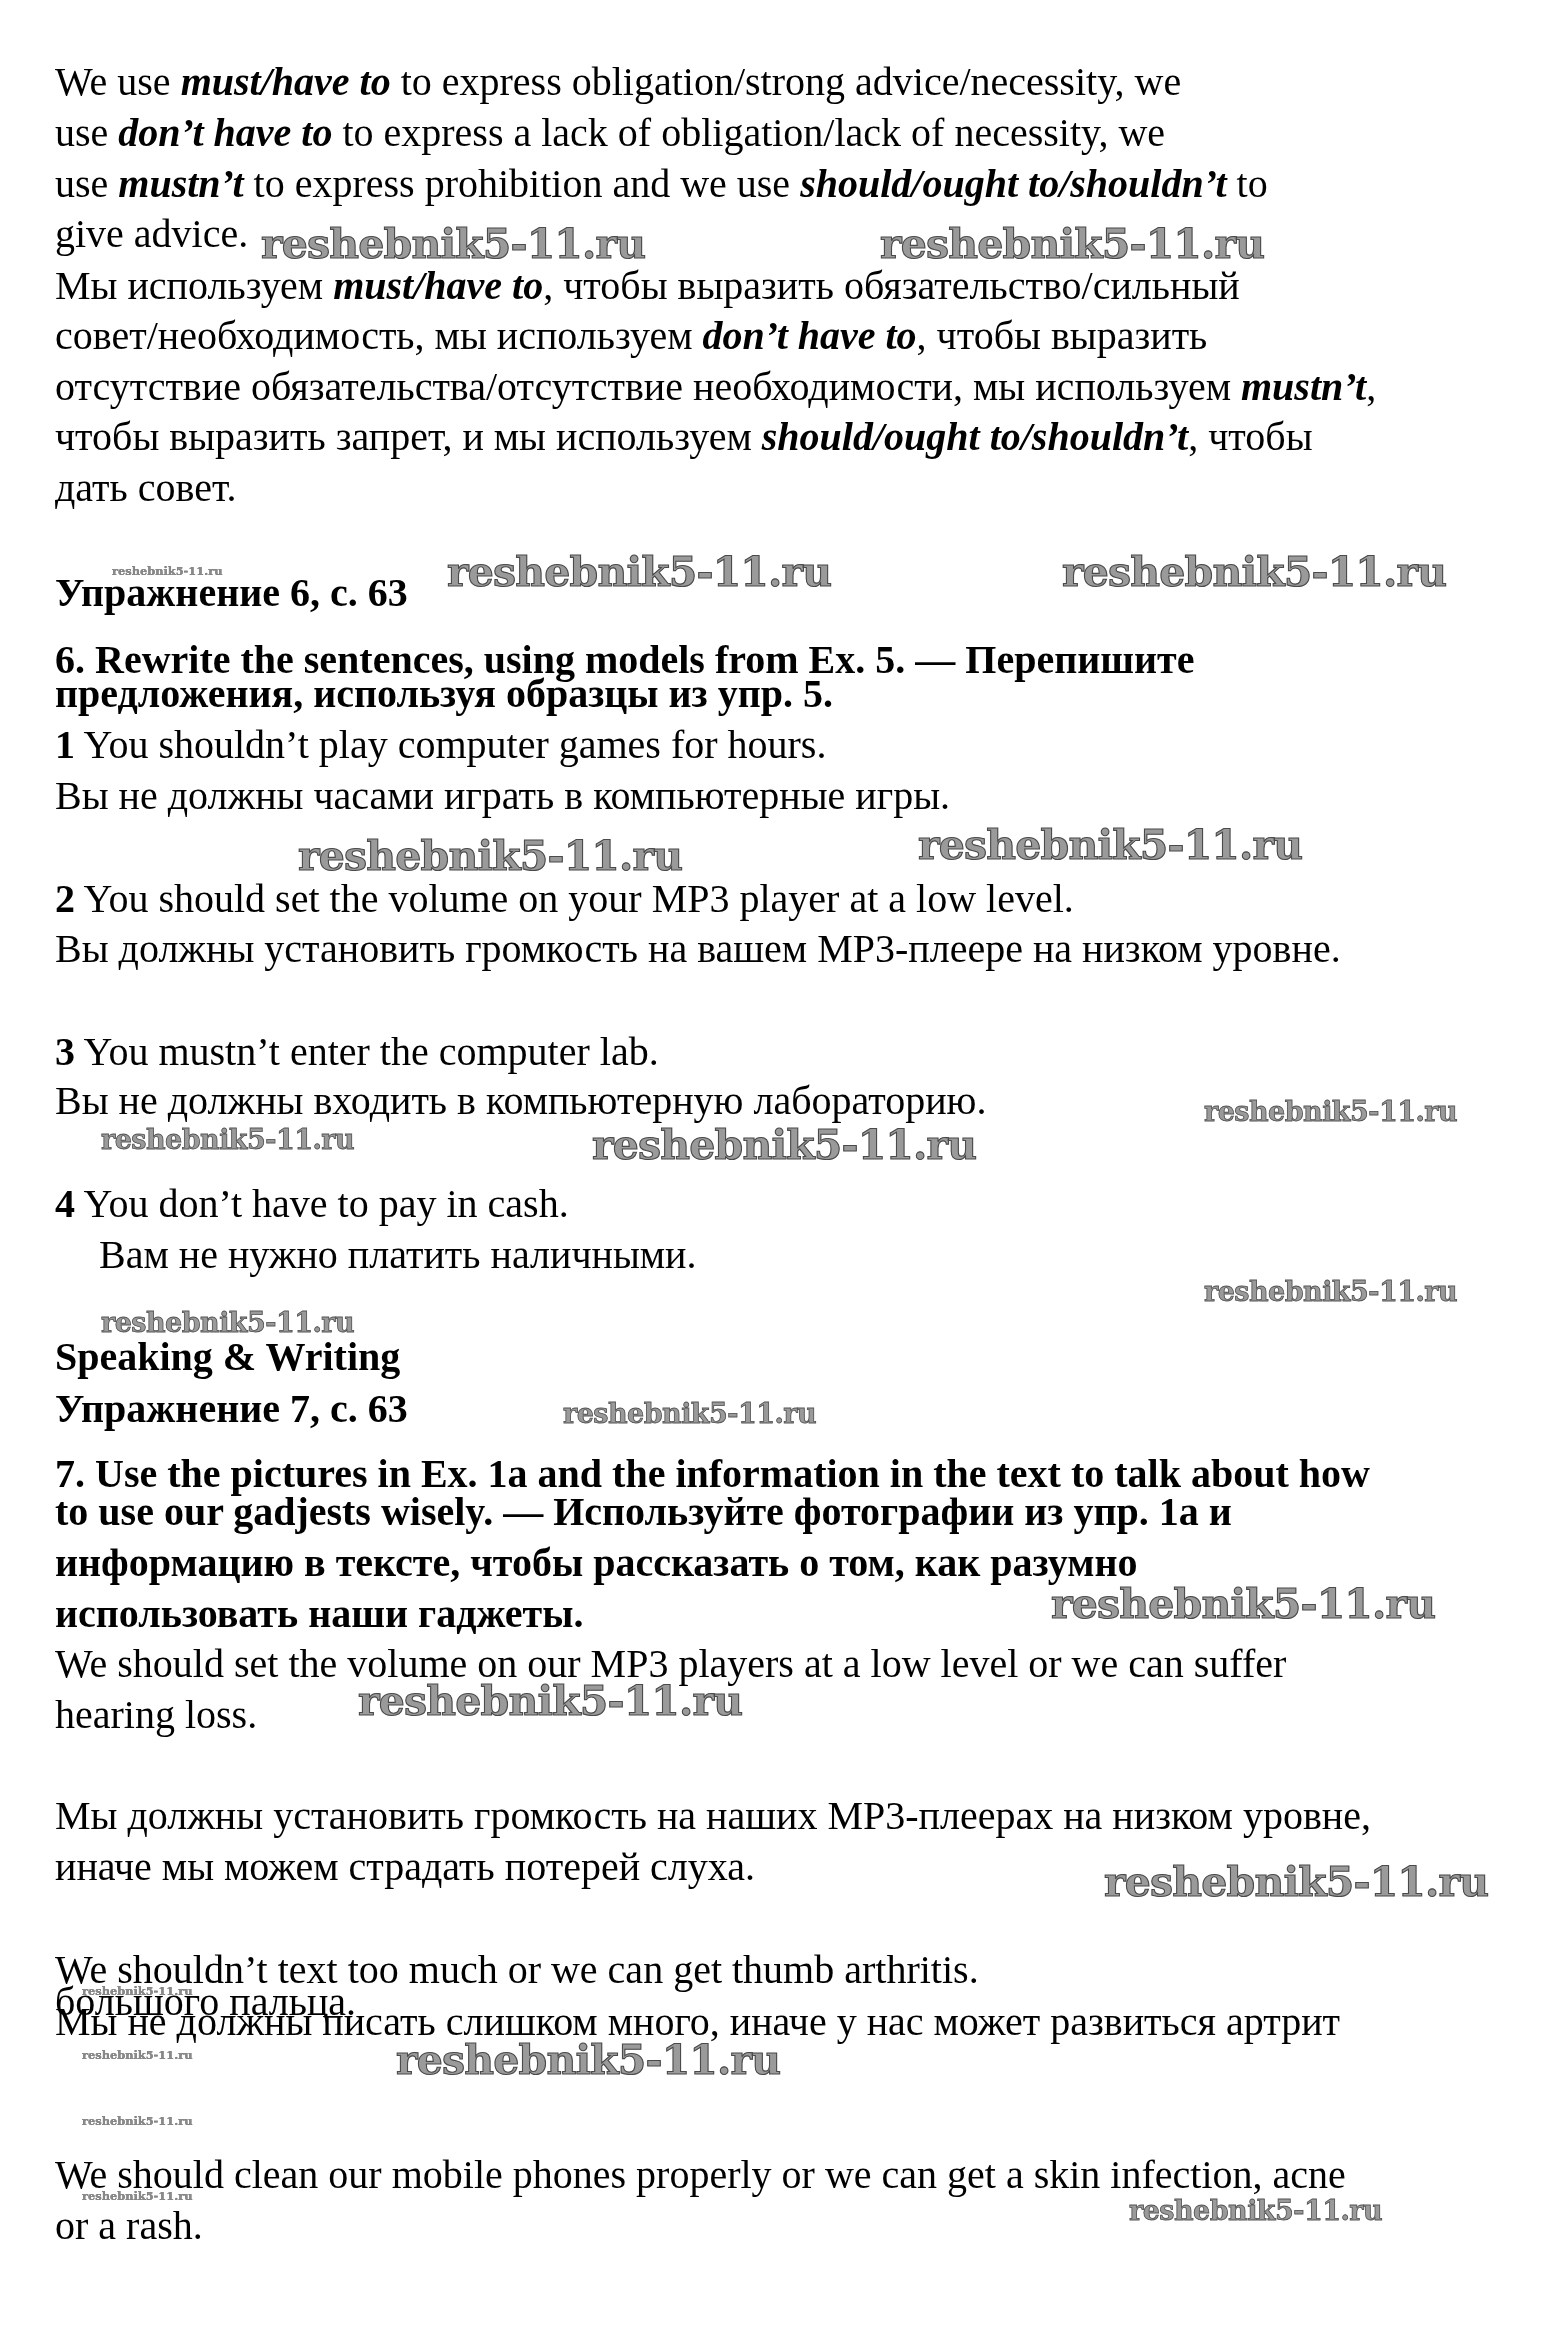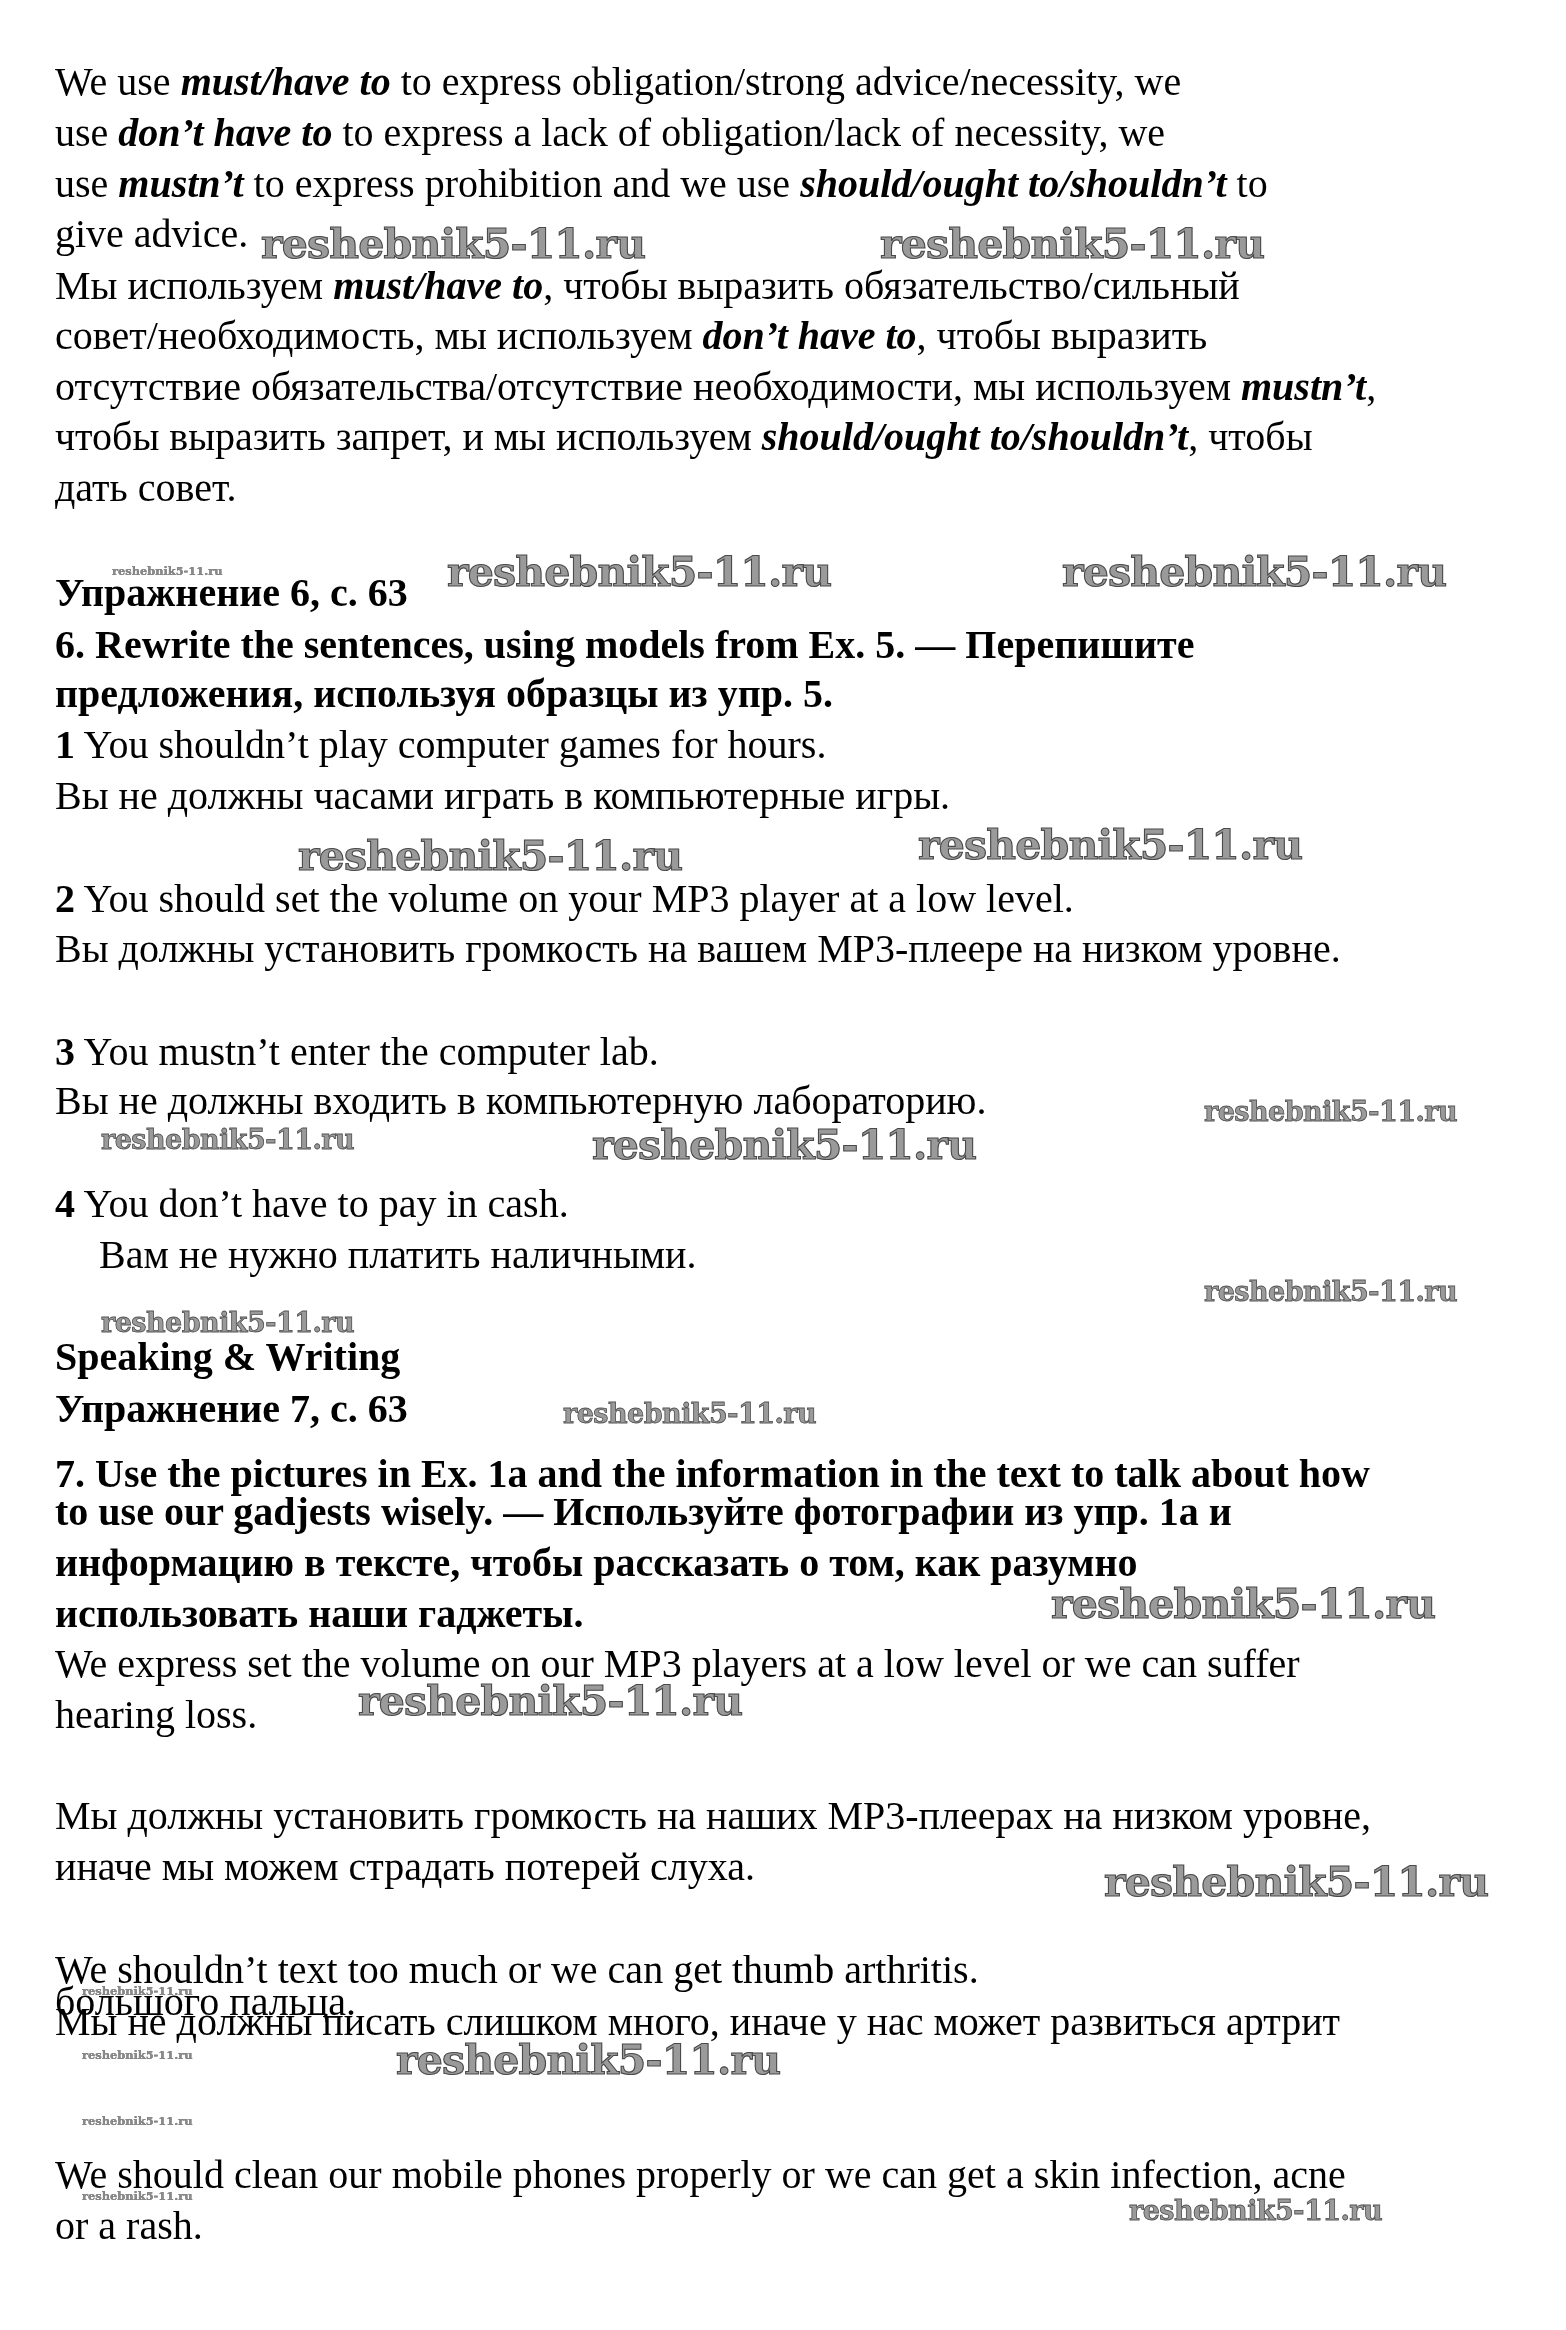--- a/index.html
+++ b/index.html
@@ -38,37 +38,37 @@
       <div class="line" style="top: 62px;"><span>We use </span><span class="seg-bi">must/have to</span><span> to express obligation/strong advice/necessity, we</span></div>
       <div class="line" style="top: 113px;"><span>use </span><span class="seg-bi">don’t have to</span><span> to express a lack of obligation/lack of necessity, we</span></div>
       <div class="line" style="top: 164px;"><span>use </span><span class="seg-bi">mustn’t</span><span> to express prohibition and we use </span><span class="seg-bi">should/ought to/shouldn’t</span><span> to</span></div>
       <div class="line" style="top: 214px;"><span>give advice.</span></div>
       <div class="line" style="top: 266px;"><span>Мы используем </span><span class="seg-bi">must/have to</span><span>, чтобы выразить обязательство/сильный</span></div>
       <div class="line" style="top: 316px;"><span>совет/необходимость, мы используем </span><span class="seg-bi">don’t have to</span><span>, чтобы выразить</span></div>
       <div class="line" style="top: 367px;"><span>отсутствие обязательства/отсутствие необходимости, мы используем </span><span class="seg-bi">mustn’t</span><span>,</span></div>
       <div class="line" style="top: 417px;"><span>чтобы выразить запрет, и мы используем </span><span class="seg-bi">should/ought to/shouldn’t</span><span>, чтобы</span></div>
       <div class="line" style="top: 468px;"><span>дать совет.</span></div>
       <div class="line" style="top: 573px;"><span class="seg-b">Упражнение 6, с. 63</span></div>
-      <div class="line" style="top: 625px; text-align: right;"><span class="seg-b">6. Rewrite the sentences, using models from Ex. 5. — Перепишите</span></div>
+      <div class="line" style="top: 640px; text-align: right;"><span class="seg-b">6. Rewrite the sentences, using models from Ex. 5. — Перепишите</span></div>
       <div class="line" style="top: 674px;"><span class="seg-b">предложения, используя образцы из упр. 5.</span></div>
       <div class="line" style="top: 725px;"><span class="seg-b">1</span><span> You shouldn’t play computer games for hours.</span></div>
       <div class="line" style="top: 776px;"><span>Вы не должны часами играть в компьютерные игры.</span></div>
       <div class="line" style="top: 879px;"><span class="seg-b">2</span><span> You should set the volume on your MP3 player at a low level.</span></div>
       <div class="line" style="top: 929px;"><span>Вы должны установить громкость на вашем MP3-плеере на низком уровне.</span></div>
       <div class="line" style="top: 1032px;"><span class="seg-b">3</span><span> You mustn’t enter the computer lab.</span></div>
       <div class="line" style="top: 1081px;"><span>Вы не должны входить в компьютерную лабораторию.</span></div>
       <div class="line" style="top: 1184px;"><span class="seg-b">4</span><span> You don’t have to pay in cash.</span></div>
       <div class="line" style="top: 1235px; margin-left: 44px;"><span>Вам не нужно платить наличными.</span></div>
       <div class="line" style="top: 1337px;"><span class="seg-b">Speaking &amp; Writing</span></div>
       <div class="line" style="top: 1389px;"><span class="seg-b">Упражнение 7, с. 63</span></div>
       <div class="line" style="top: 1442px; margin-top: 12px;"><span class="seg-b">7. Use the pictures in Ex. 1a and the information in the text to talk about how</span></div>
       <div class="line" style="top: 1492px;"><span class="seg-b">to use our gadjests wisely. — Используйте фотографии из упр. 1а и</span></div>
       <div class="line" style="top: 1543px;"><span class="seg-b">информацию в тексте, чтобы рассказать о том, как разумно</span></div>
       <div class="line" style="top: 1594px;"><span class="seg-b">использовать наши гаджеты.</span></div>
-      <div class="line" style="top: 1644px;"><span>We express set the volume on our MP3 players at a low level or we can suffer</span></div>
+      <div class="line" style="top: 1644px;"><span>We should set the volume on our MP3 players at a low level or we can suffer</span></div>
       <div class="line" style="top: 1695px;"><span>hearing loss.</span></div>
       <div class="line" style="top: 1796px;"><span>Мы должны установить громкость на наших MP3-плеерах на низком уровне,</span></div>
       <div class="line" style="top: 1847px;"><span>иначе мы можем страдать потерей слуха.</span></div>
       <div class="line" style="top: 1950px;"><span>We shouldn’t text too much or we can get thumb arthritis.</span></div>
       <div class="line" style="top: 2002px;"><span>Мы не должны писать слишком много, иначе у нас может развиться артрит</span></div>
       <div class="line" style="top: 1982px;"><span>большого пальца.</span></div>
       <div class="line" style="top: 2155px;"><span>We should clean our mobile phones properly or we can get a skin infection, acne</span></div>
       <div class="line" style="top: 2206px;"><span>or a rash.</span></div>
     </div>
 

